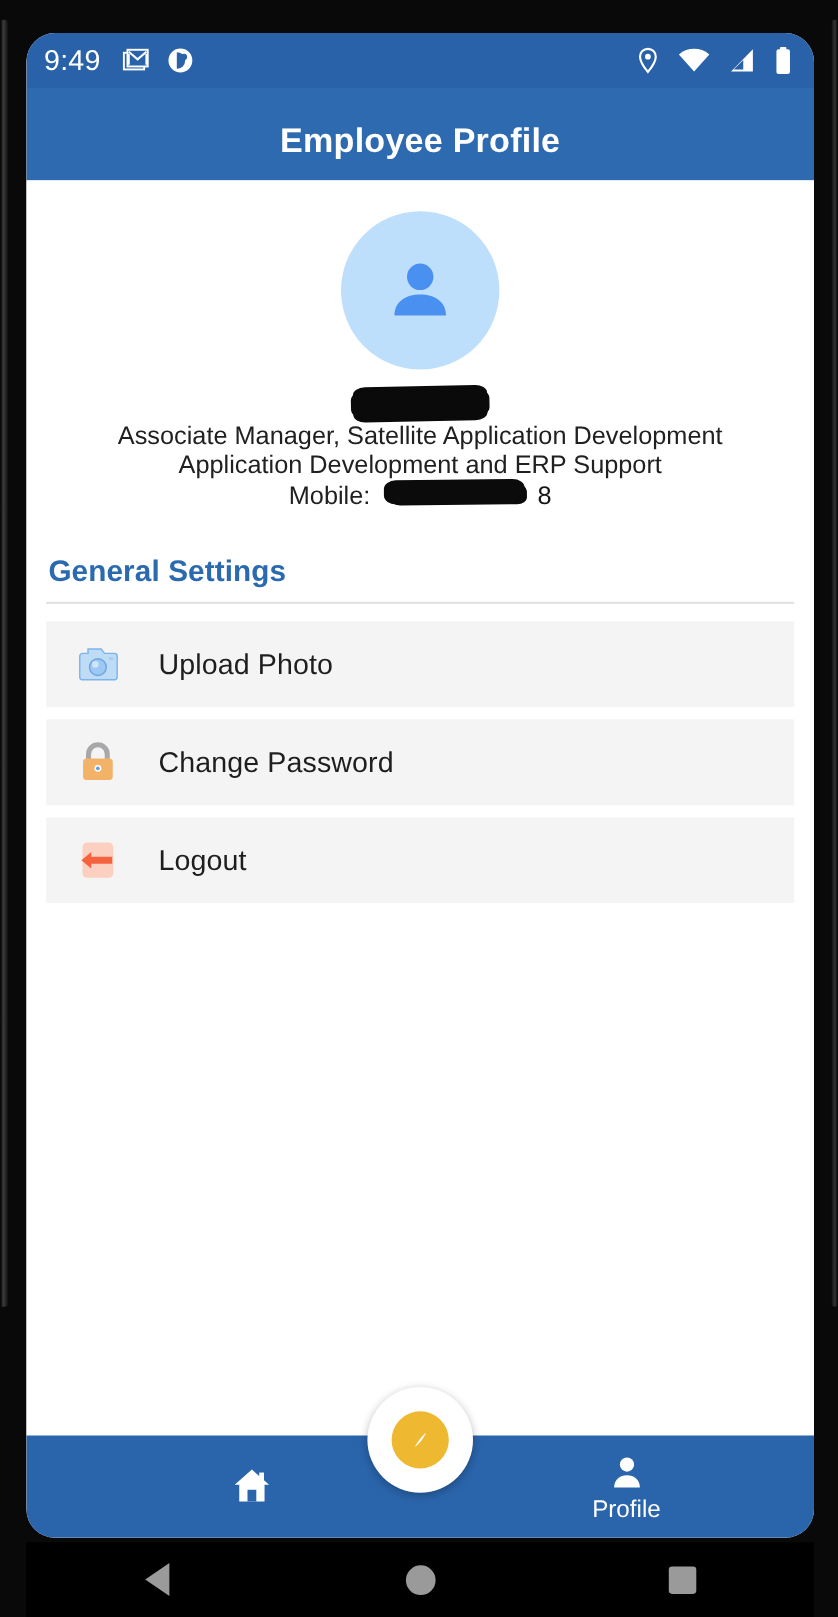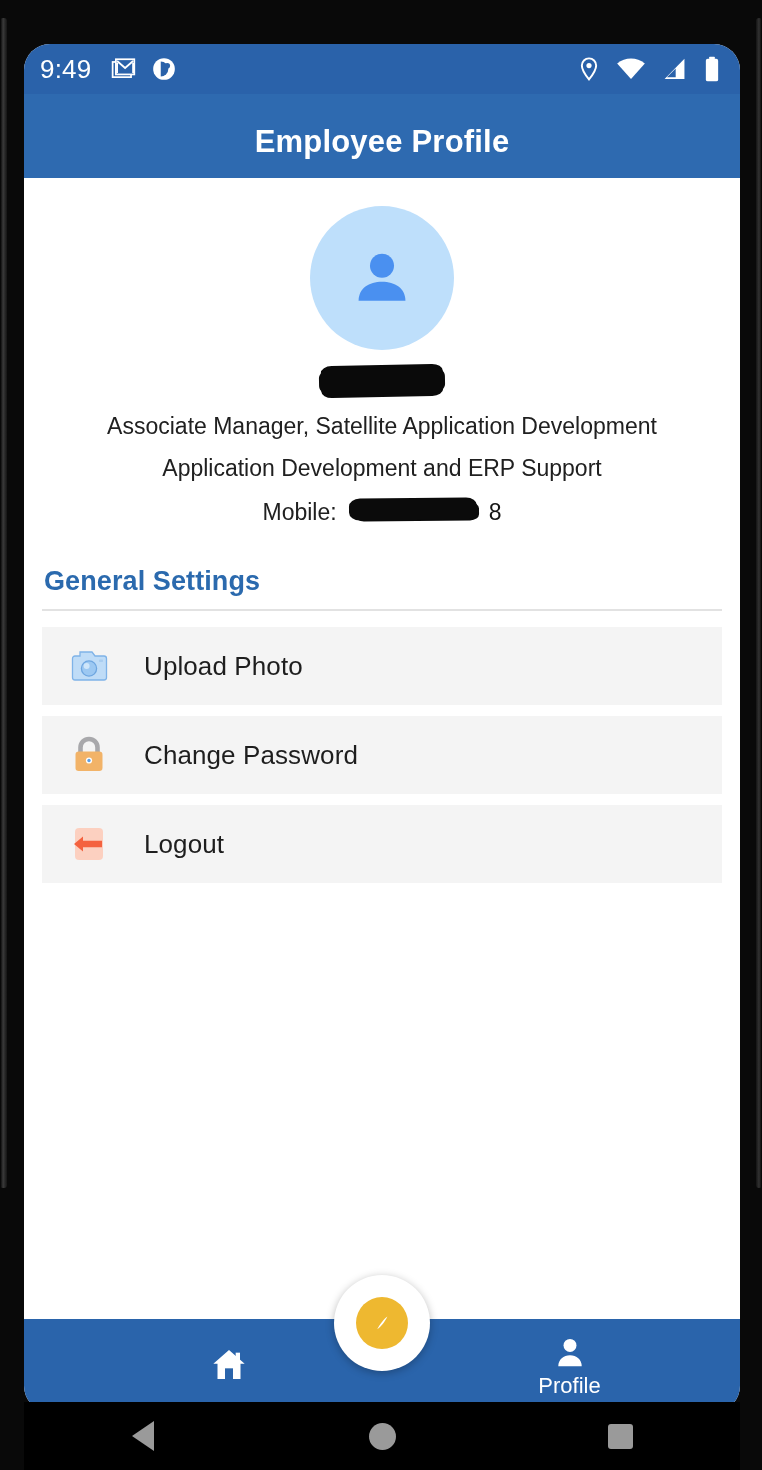--- a/index.html
+++ b/index.html
@@ -33,21 +33,21 @@
     position: absolute;
     right: 0; top: 18px;
     width: 6px; height: 1170px;
     background: linear-gradient(to left, #000 0%, #333 50%, #141414 100%);
     border-radius: 3px;
   }
 
   #screen {
     position: absolute;
     left: 24px;
-    top: 44px;
+    top: 30px;
     width: 716px;
     height: 1368px;
     background: #ffffff;
     border-radius: 26px;
     overflow: hidden;
     display: flex;
     flex-direction: column;
   }
 
   
@@ -145,21 +145,21 @@
     height: 26px;
     background: #0a0a0a;
     border-radius: 13px / 9px;
     box-shadow: 0 -5px 0 -2px #0a0a0a, 0 5px 0 -2px #0a0a0a;
   }
 
   .detail-line {
     font-size: 23px;
     color: #202020;
     line-height: 26px;
-    margin: 16px;
+    margin: 0;
   }
   .detail-line.tight { line-height: 27px; }
 
   .inline-redact-row {
     display: flex;
     justify-content: center;
     align-items: flex-start;
     gap: 12px;
     line-height: 28px;
   }

